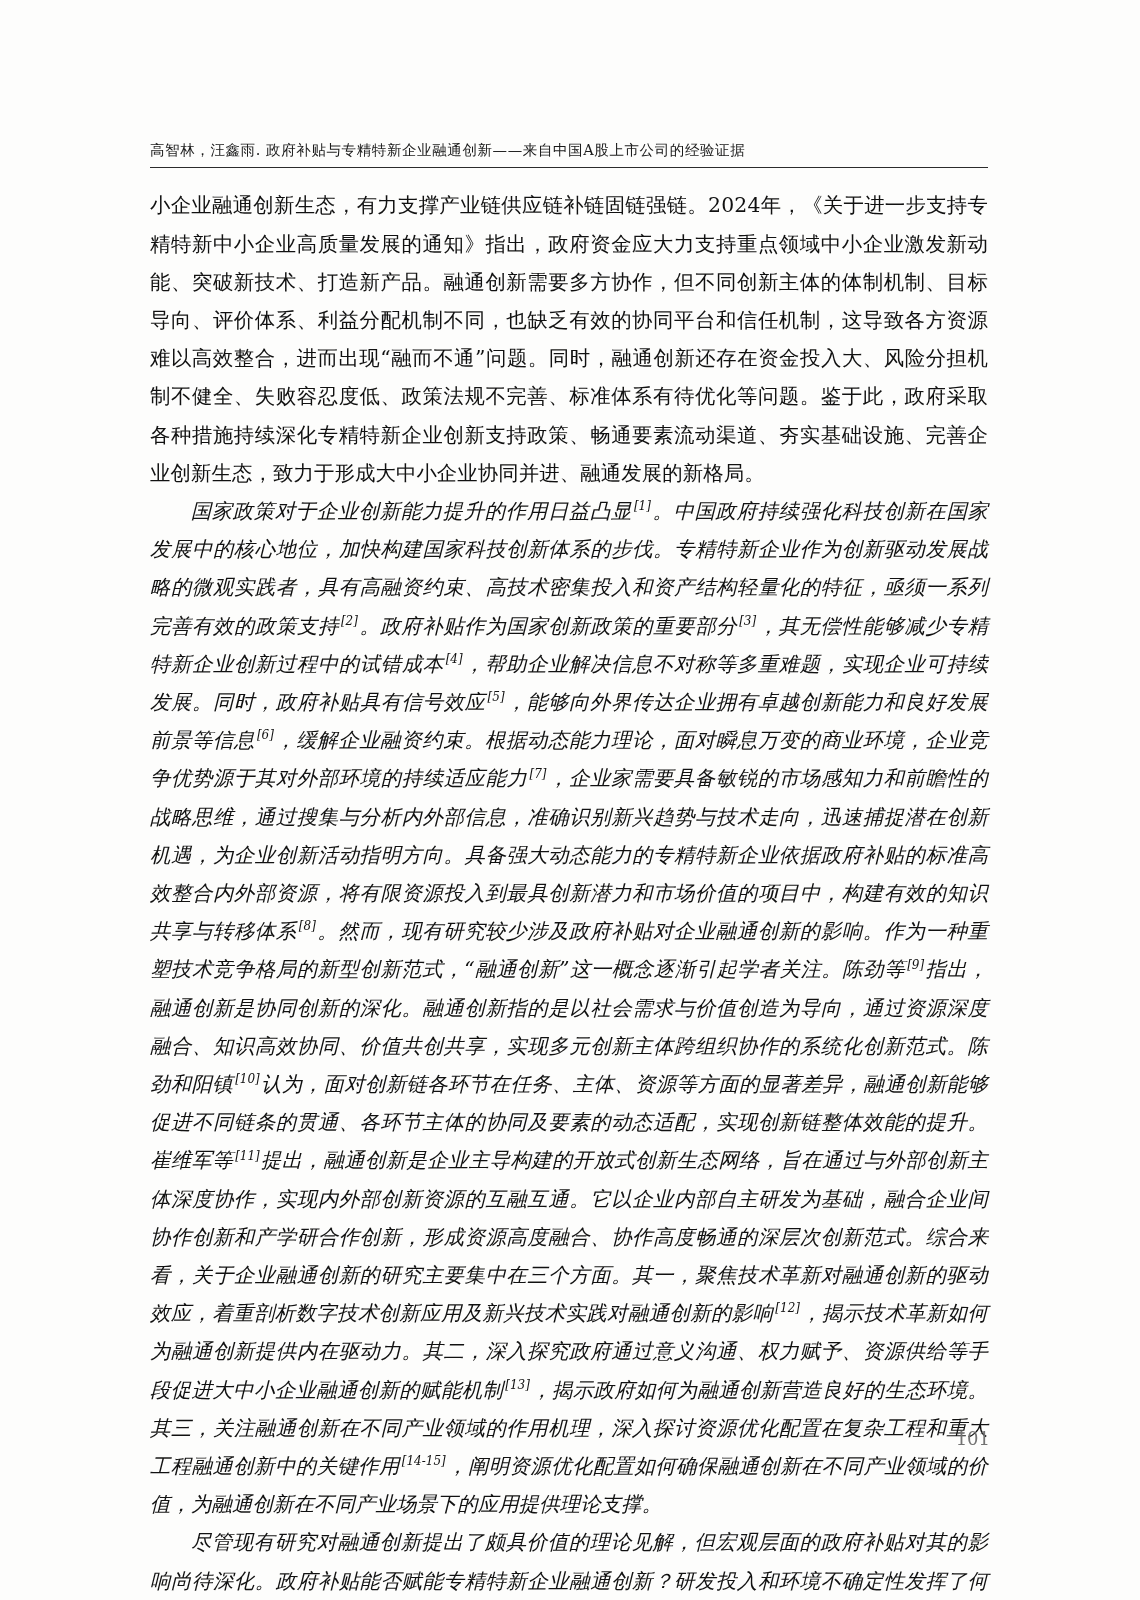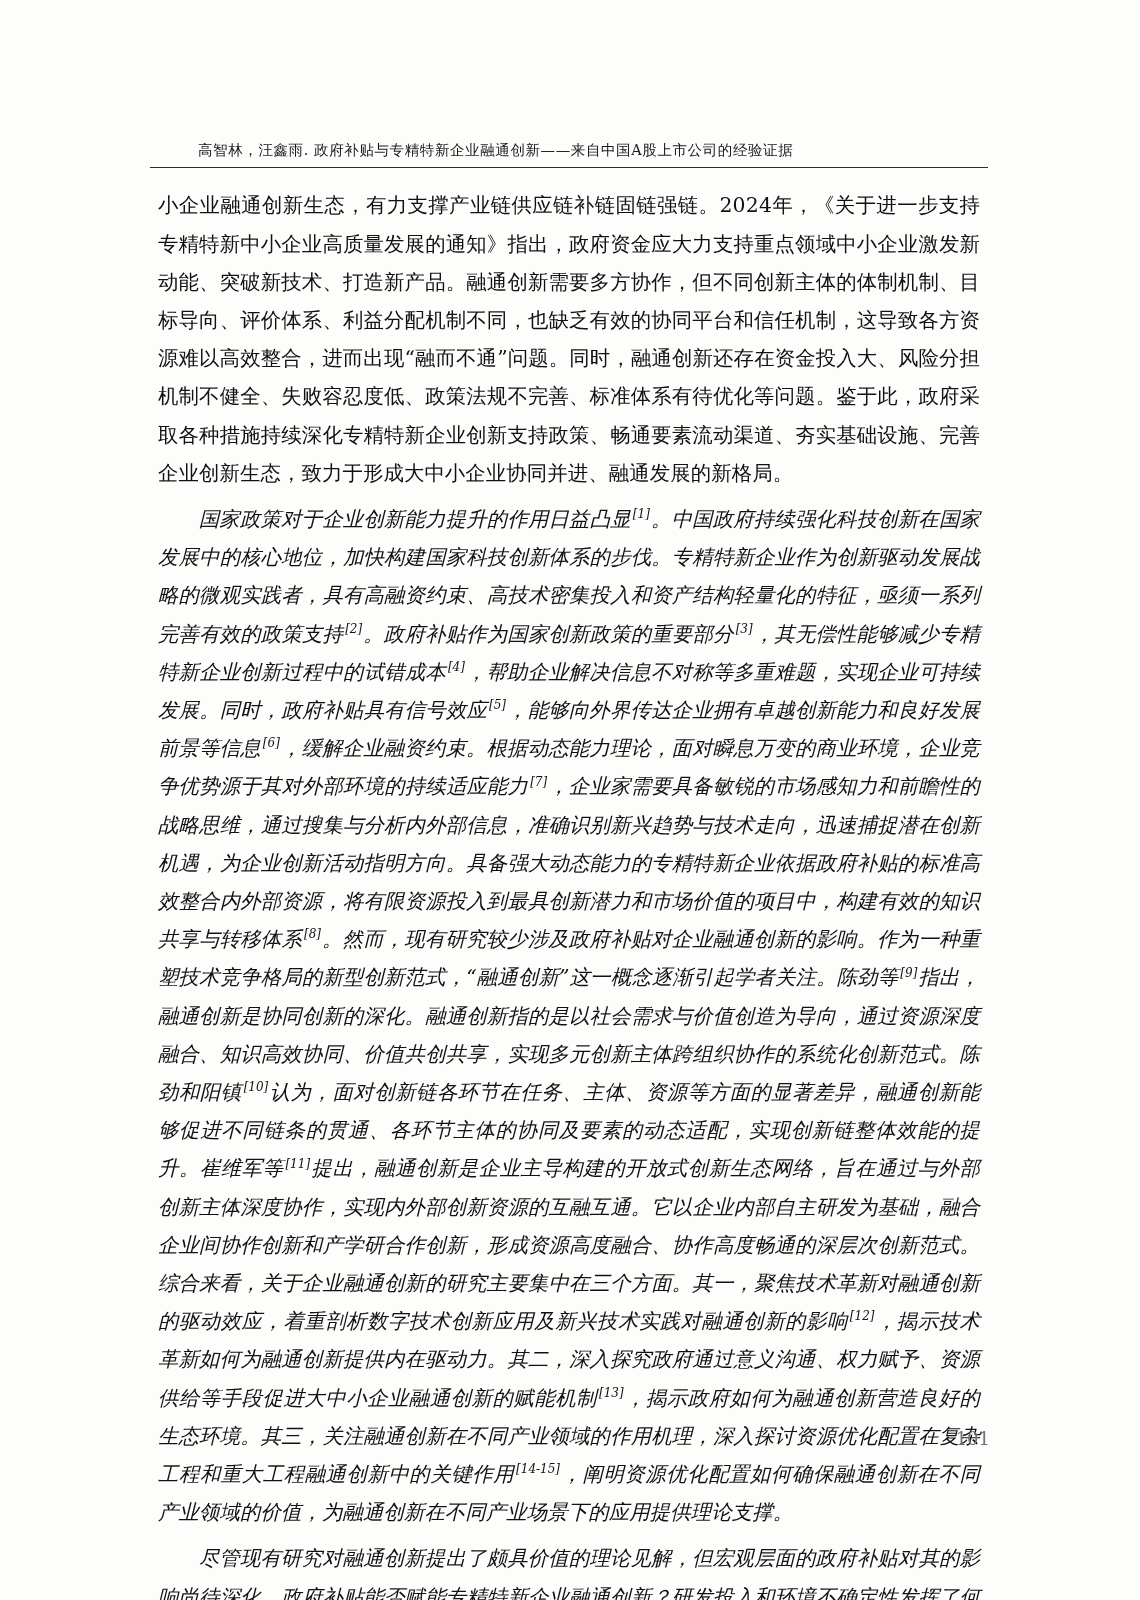--- a/index.html
+++ b/index.html
@@ -32,30 +32,29 @@
     width: 838px;
   }
   .running-head {
     font-family: "DejaVu Serif", "Liberation Serif", serif;
     font-size: 14.5px;
     color: #1a1a1a;
     letter-spacing: 0.6px;
     line-height: 1.4;
     white-space: nowrap;
     padding-bottom: 7px;
-    margin-left: 48px;
   }
   .rule {
     border: 0;
     border-top: 1.3px solid #2b2b2b;
     margin: 0 0 18px 0;
     width: 838px;
   }
   p.body-par {
-    margin: 8px;
+    margin: 0;
     font-size: 20.4px;
     line-height: 38.2px;
     color: #111111;
     text-align: justify;
     text-justify: inter-ideograph;
     letter-spacing: 0.1px;
     font-family: "DejaVu Serif", "Liberation Serif", serif;
   }
   p.indent {
     text-indent: 2em;

